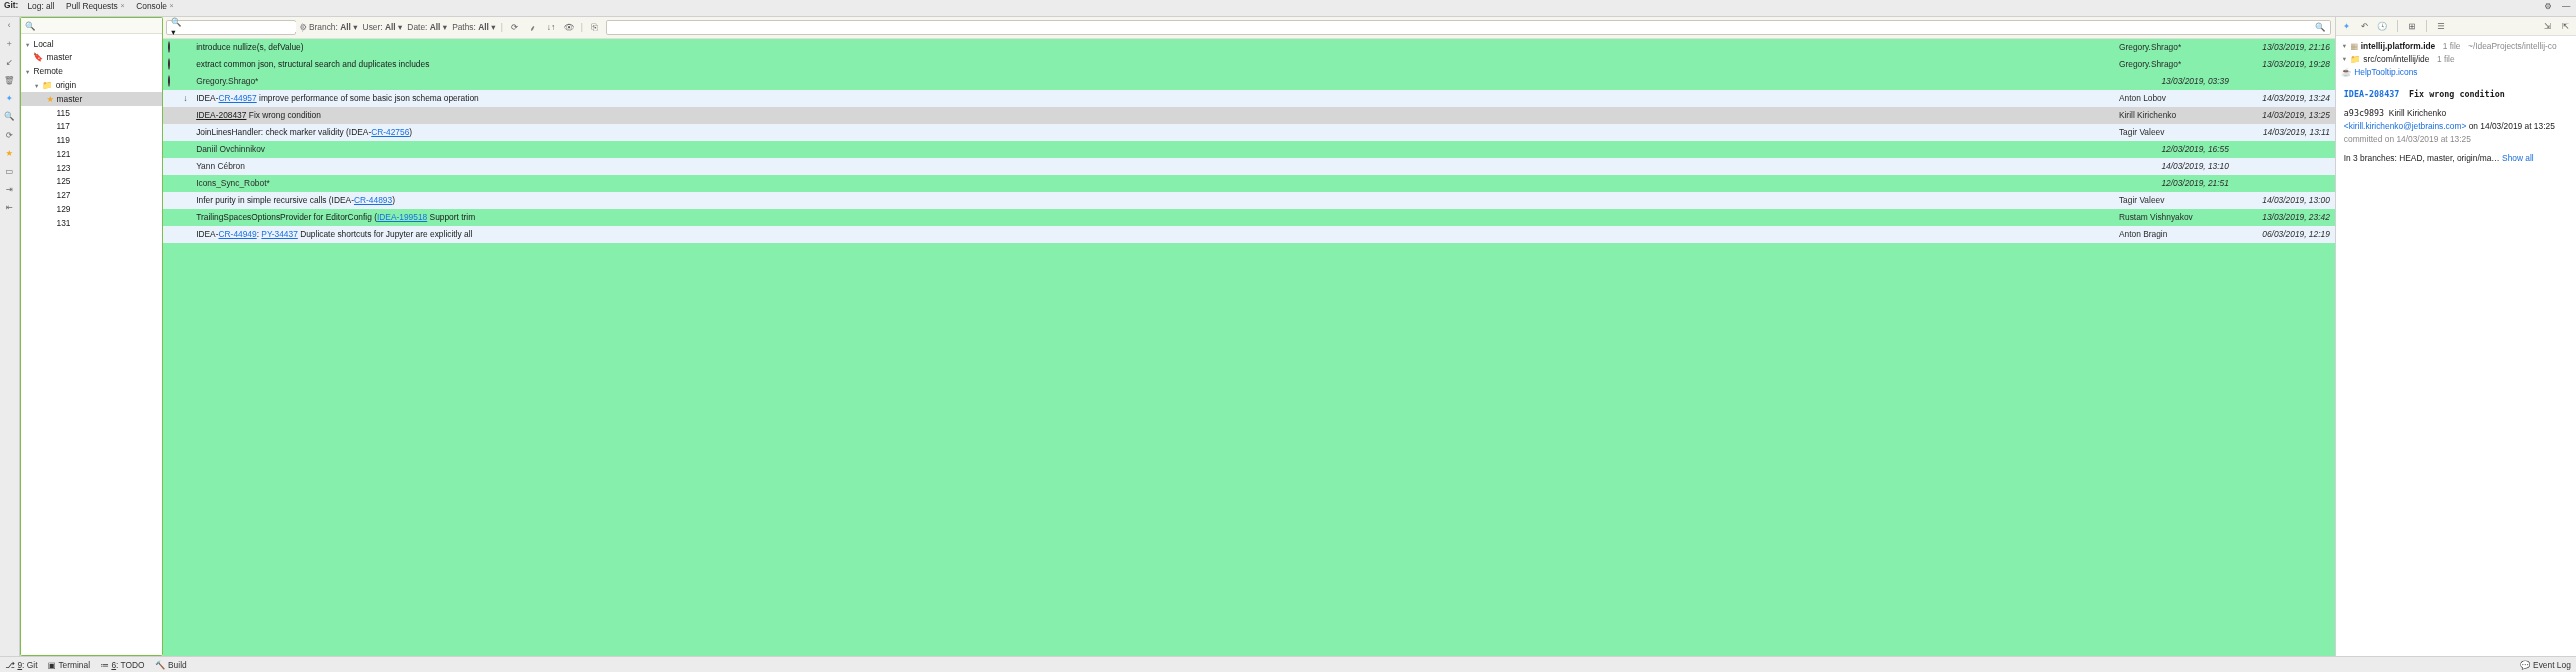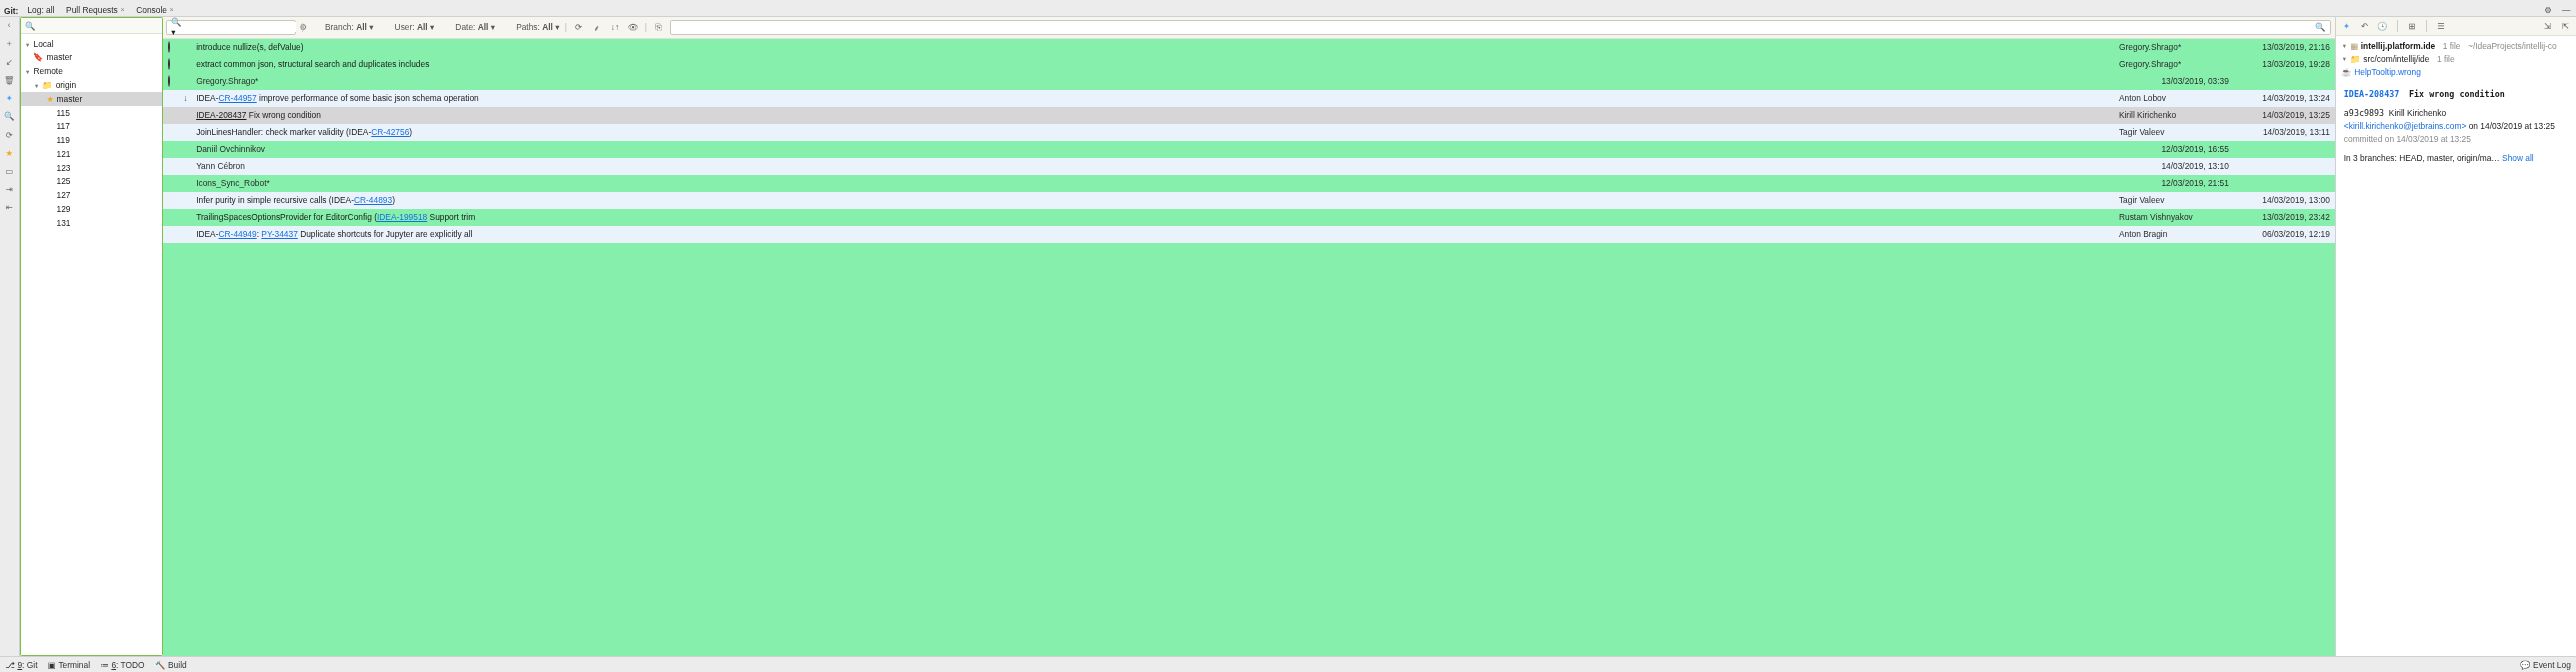--- a/index.html
+++ b/index.html
@@ -7,21 +7,21 @@
     font-family: -apple-system, "Helvetica Neue", Arial, sans-serif;
     font-size: 8.4px;
     color: #1a1a1a;
     background: #f2f2f2;
     overflow: hidden;
   }
   .root { display: flex; flex-direction: column; height: 100vh; width: 100vw; }
 
   
   .top-tabs {
-    display: flex; align-items: flex-end; height: 17px;
+    display: flex; align-items: flex-start; height: 17px;
     background: #ececec; border-bottom: 0.6px solid #d0d0d0;
     padding: 0 3.9px; gap: 6.5px;
   }
   .top-tabs .lbl { font-weight: 600; color: #2b2b2b; }
   .top-tabs .tab { display: flex; align-items: center; gap: 2.6px; color: #2b2b2b; padding: 1.3px 2.6px; cursor: pointer; }
   .top-tabs .spacer { flex: 1; }
   .top-tabs .icon-btn { width: 11.7px; height: 11.7px; display: inline-flex; align-items: center; justify-content: center; color: #555; cursor: pointer; }
   .close-x { font-size: 7.1px; color: #888; }
 
   
@@ -70,21 +70,21 @@
     display:flex; align-items:center; gap:5.2px;
     padding:2.6px 3.9px; background:#f6f5ee; border-bottom:0.6px solid #e0e0d8;
   }
   .mid-search {
     display:flex; align-items:center; gap:3.9px; background:#fff;
     border:0.6px solid #c9c7bd; border-radius:1.9px; padding:1.3px 3.9px; height:15.6px;
   }
   .mid-search.left { width: 130px; }
   .mid-search input { flex:1; border:none; outline:none; font:inherit; }
   .gear { color:#777; }
-  .filter { color:#555; display:flex; align-items:flex-end; gap:0; white-space:nowrap;margin-left:16px; }
+  .filter { color:#555; display:flex; align-items:flex-end; gap:0; white-space:nowrap; }
   .filter b { font-weight:600; }
   .divider { color:#bbb; }
   .tb-icon {
     width:13px; height:13px; display:inline-flex; align-items:center; justify-content:center;
     color:#5c5c5c; cursor:pointer;
   }
   .mid-search.right { flex:1; justify-content:flex-end; }
   .mid-search.right .mag { margin-left:auto; }
 
   
@@ -100,21 +100,21 @@
   .dot {
     width:5.2px; height:5.2px; border-radius:50%; background:#c59a3b; justify-self:center;
   }
   .dot.gray { background:#bdbdbd; }
   .dot.blackring { background:#fff; border:1.3px solid #333; width:4.5px; height:4.5px; }
   .rail {
     width:1.3px; height:17px; background:#bdbdbd; justify-self:center;
   }
   .msg { white-space:nowrap; overflow:hidden; text-overflow:ellipsis; }
   .author { white-space:nowrap; overflow:hidden; text-overflow:ellipsis; color:#2b2b2b; }
-  .date { white-space:nowrap; text-align:right; color:#2b2b2b; }
+  .date { white-space:nowrap; text-align:right; color:#2b2b2b;font-style:italic; }
   a.cr { color:#1a6fe0; text-decoration:underline; }
   .uline { text-decoration: underline; }
   .arrow-down { color:#555; font-size:9px; line-height:1; }
 
   
   .right-col { width: 240px; display:flex; flex-direction:column; background:#fff; }
   .right-toolbar {
     display:flex; align-items:center; gap:5.2px; padding:2.6px 3.9px;
     background:#f6f5ee; border-bottom:0.6px solid #e0e0d8;
   }
@@ -375,21 +375,21 @@
           <span class="muted">~/IdeaProjects/intellij-co</span>
         </div>
         <div class="row ind1">
           <span class="tw">▾</span>
           <span class="folder-ico">📁</span>
           <span>src/com/intellij/ide</span>&nbsp;
           <span class="muted">1 file</span>
         </div>
         <div class="row ind2">
           <span class="file-ico">☕</span>
-          <a href="#">HelpTooltip.wrong</a>
+          <a href="#">HelpTooltip.icons</a>
         </div>
       </div>
 
       <div class="commit-detail">
         <div class="hash-line">
           <span class="issue">IDEA-208437</span>
           <span class="mono">&nbsp;</span>
           <b class="mono">Fix wrong condition</b>
         </div>
         <div>

